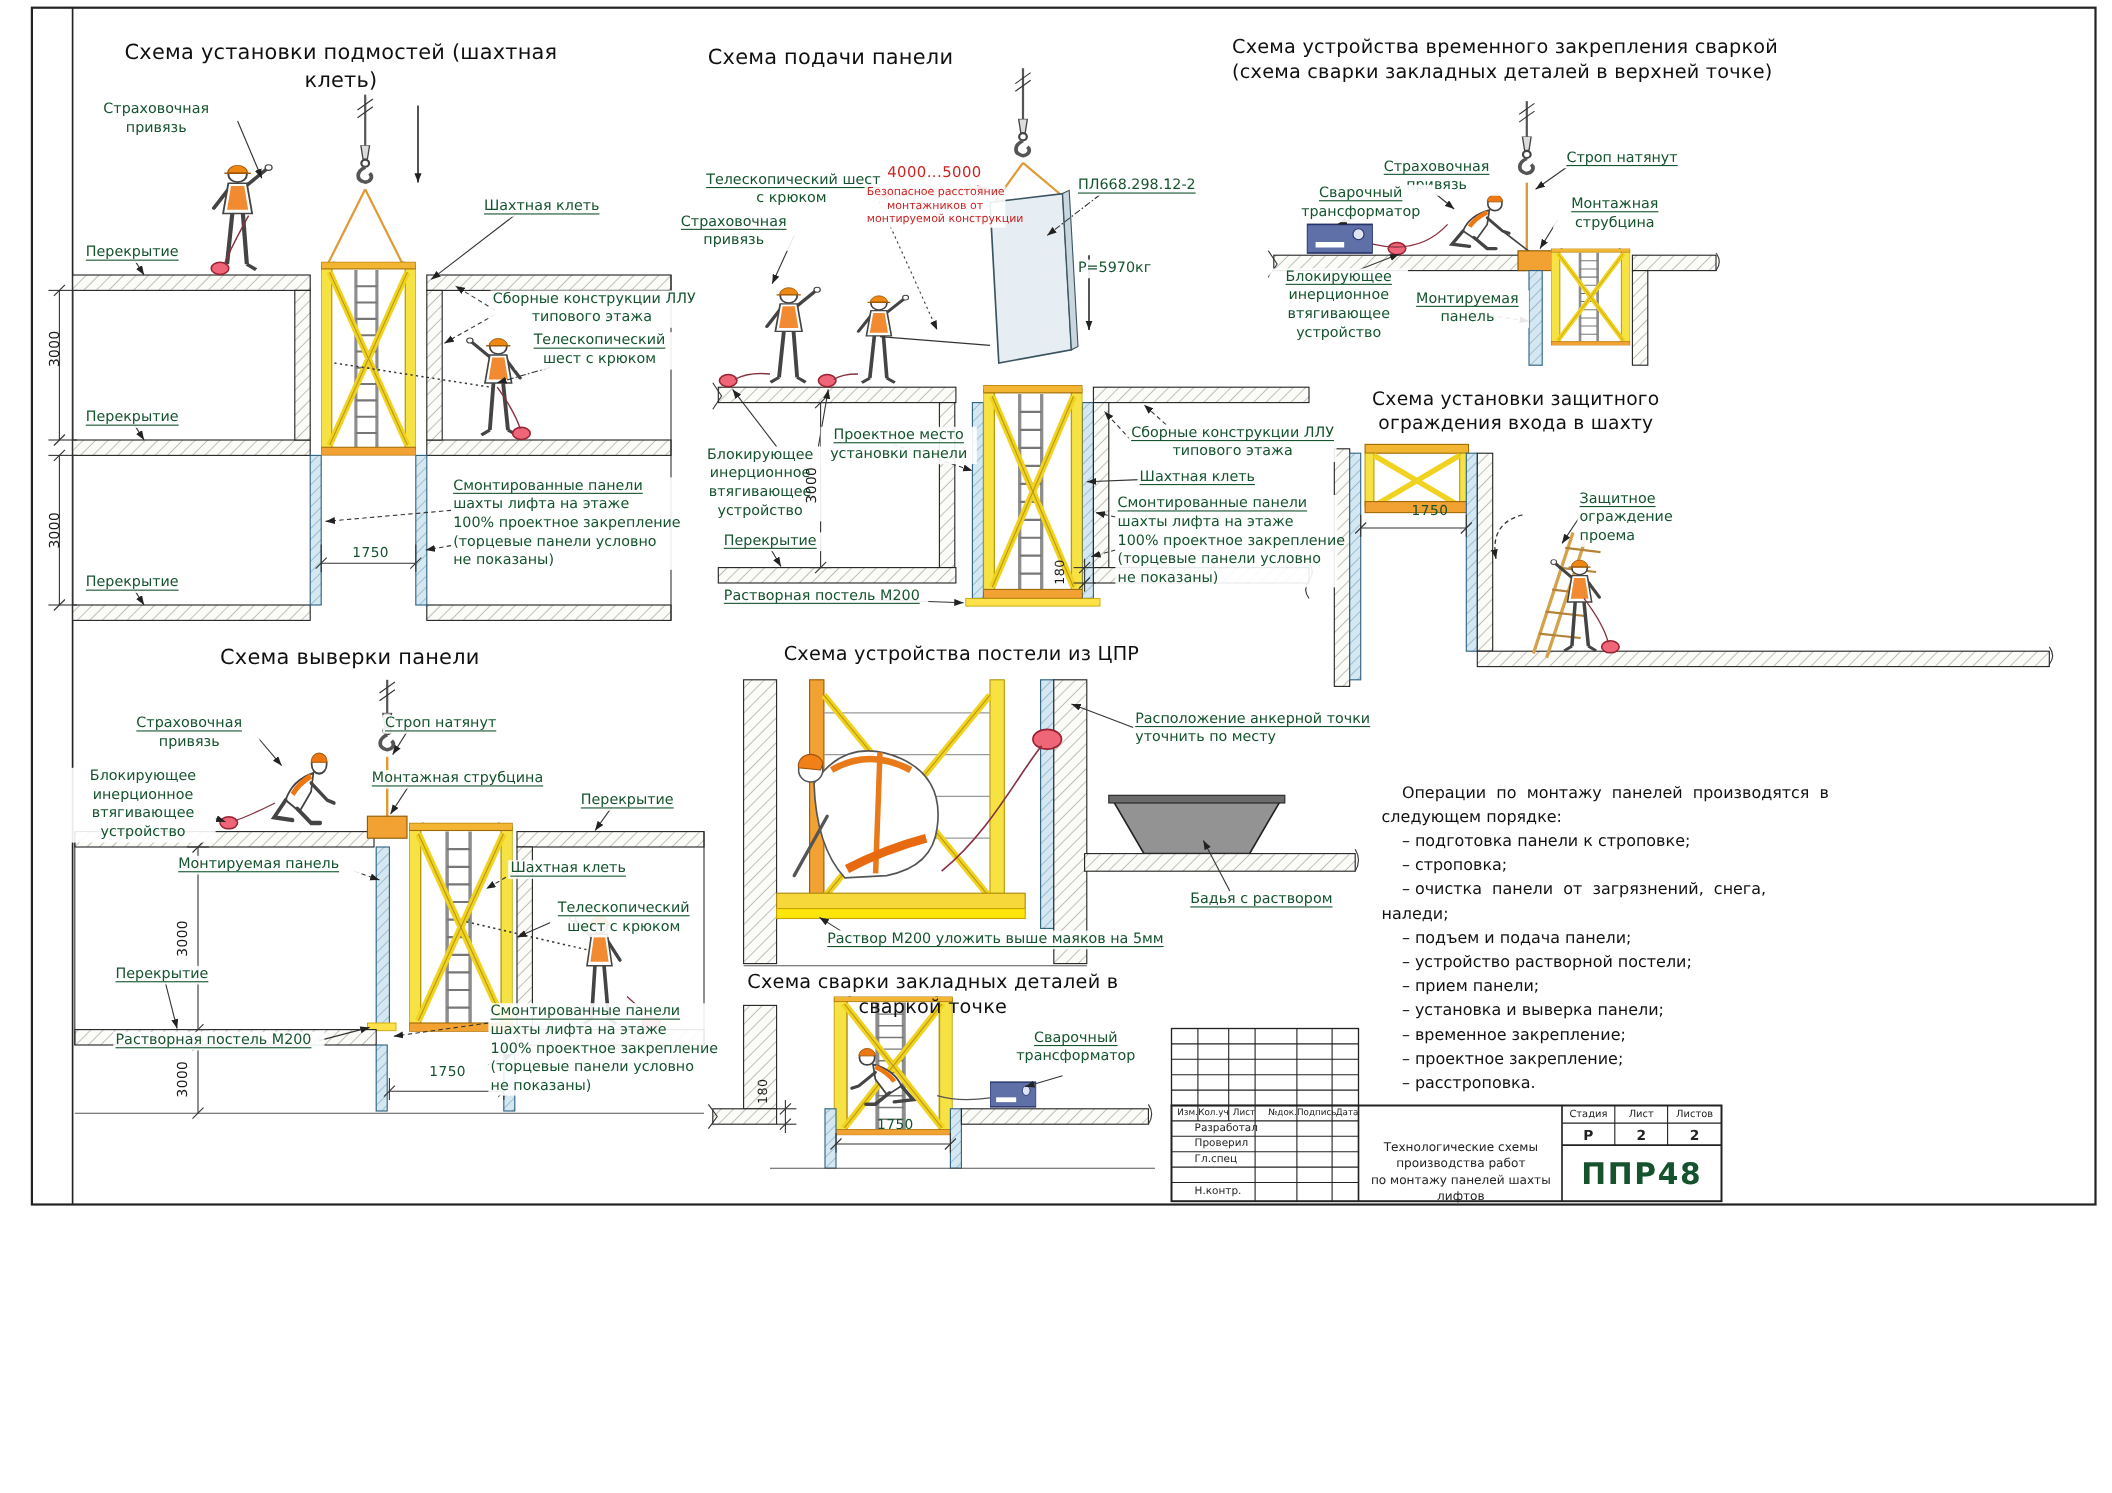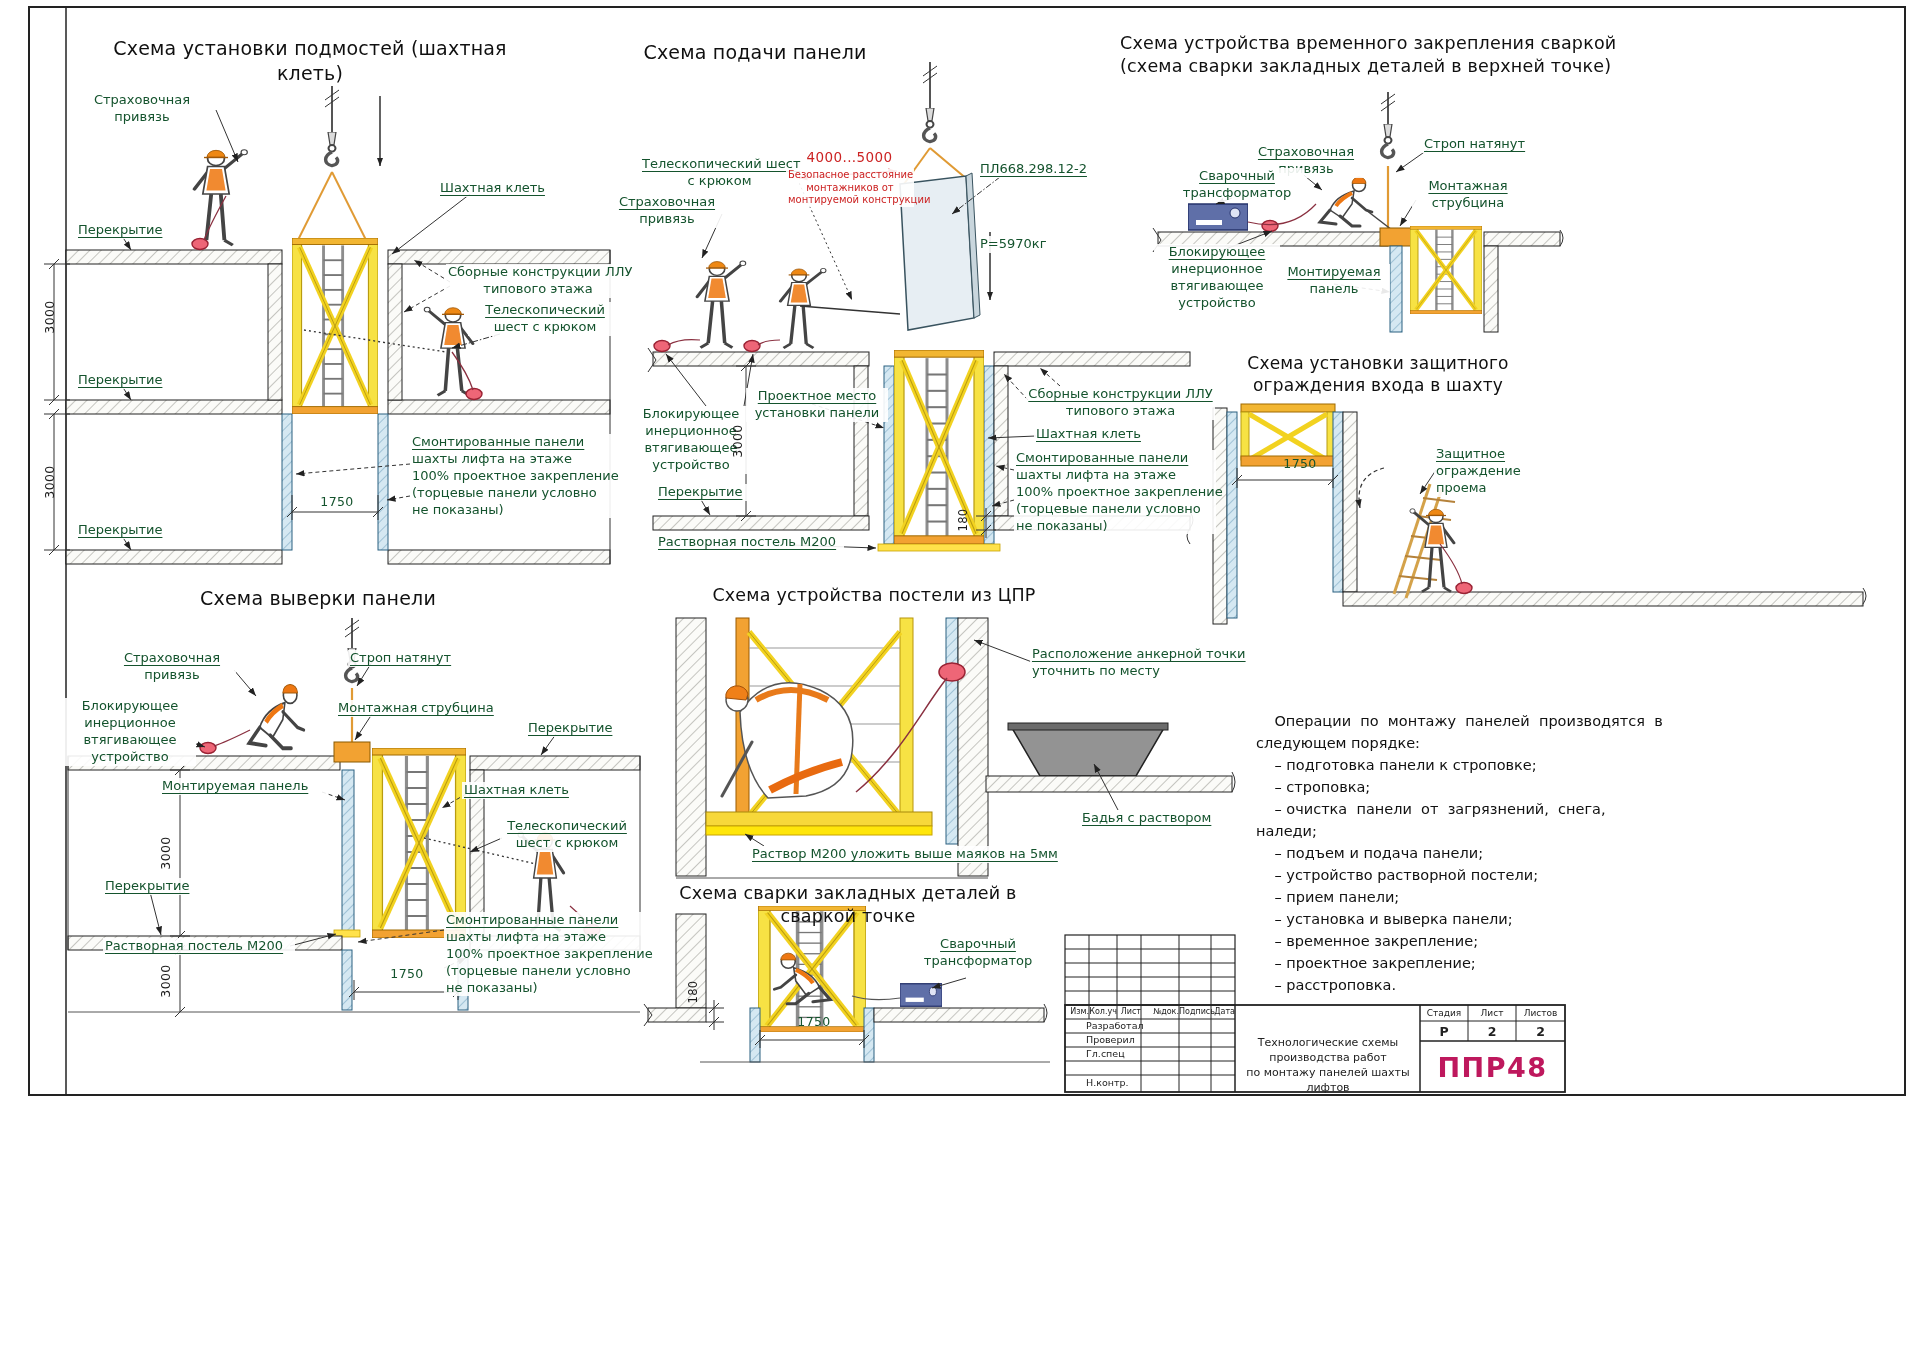--- a/index.html
+++ b/index.html
@@ -650,15 +650,15 @@
 <div class="stx s9c" style="left:1420px;top:1008px;width:48px">Стадия</div>
 <div class="stx s9c" style="left:1468px;top:1008px;width:48px">Лист</div>
 <div class="stx s9c" style="left:1516px;top:1008px;width:49px">Листов</div>
 <div class="stx s12c" style="left:1420px;top:1024px;width:48px">Р</div>
 <div class="stx s12c" style="left:1468px;top:1024px;width:48px">2</div>
 <div class="stx s12c" style="left:1516px;top:1024px;width:49px">2</div>
 <div class="stx s105c" style="left:1238px;top:1036px;width:180px">
       <div>Технологические схемы производства работ</div>
       <div>по монтажу панелей шахты лифтов</div>
     </div>
-<div class="stx logo" style="left:1420px;top:1046px;width:145px;color:#be185d">ППР48</div>
+<div class="stx logo" style="left:1420px;top:1046px;width:145px;color:#14532d">ППР48</div>
 
 </div>
 
 </body></html>

